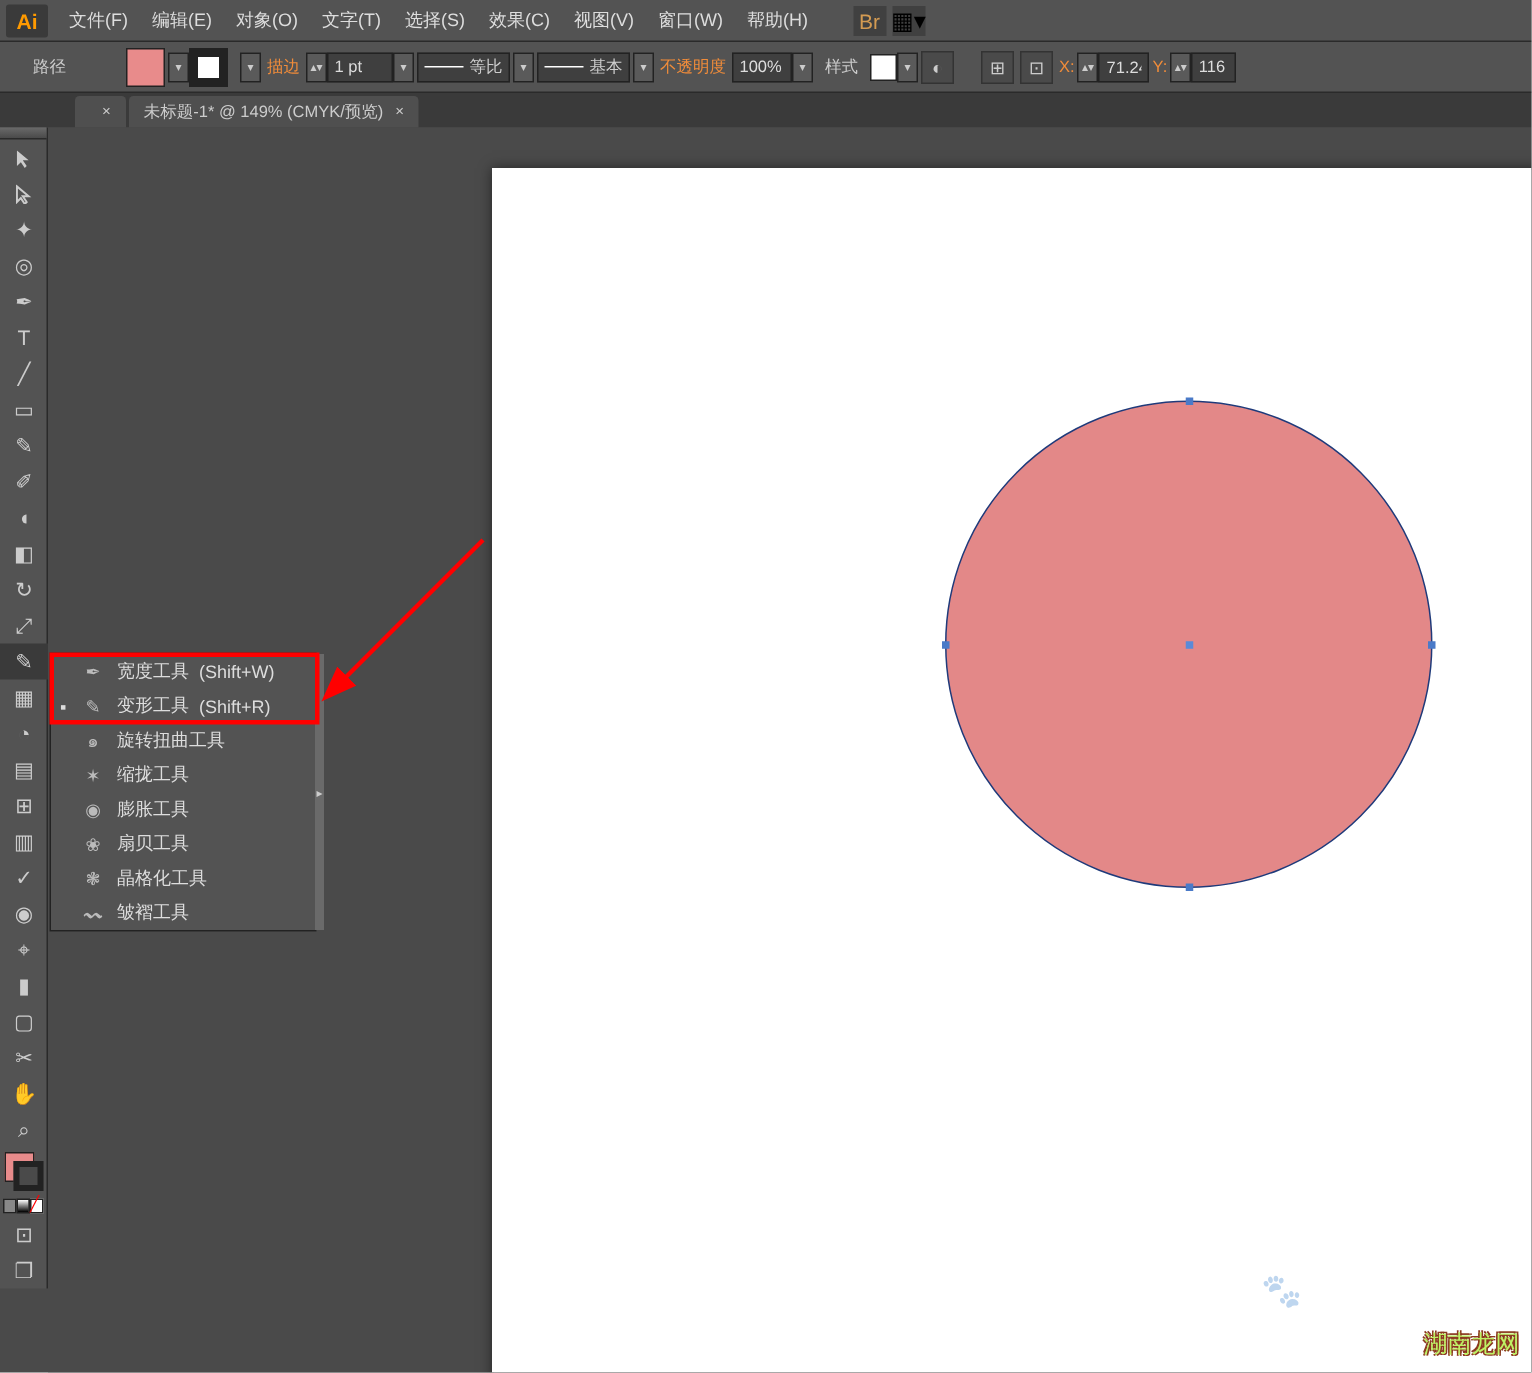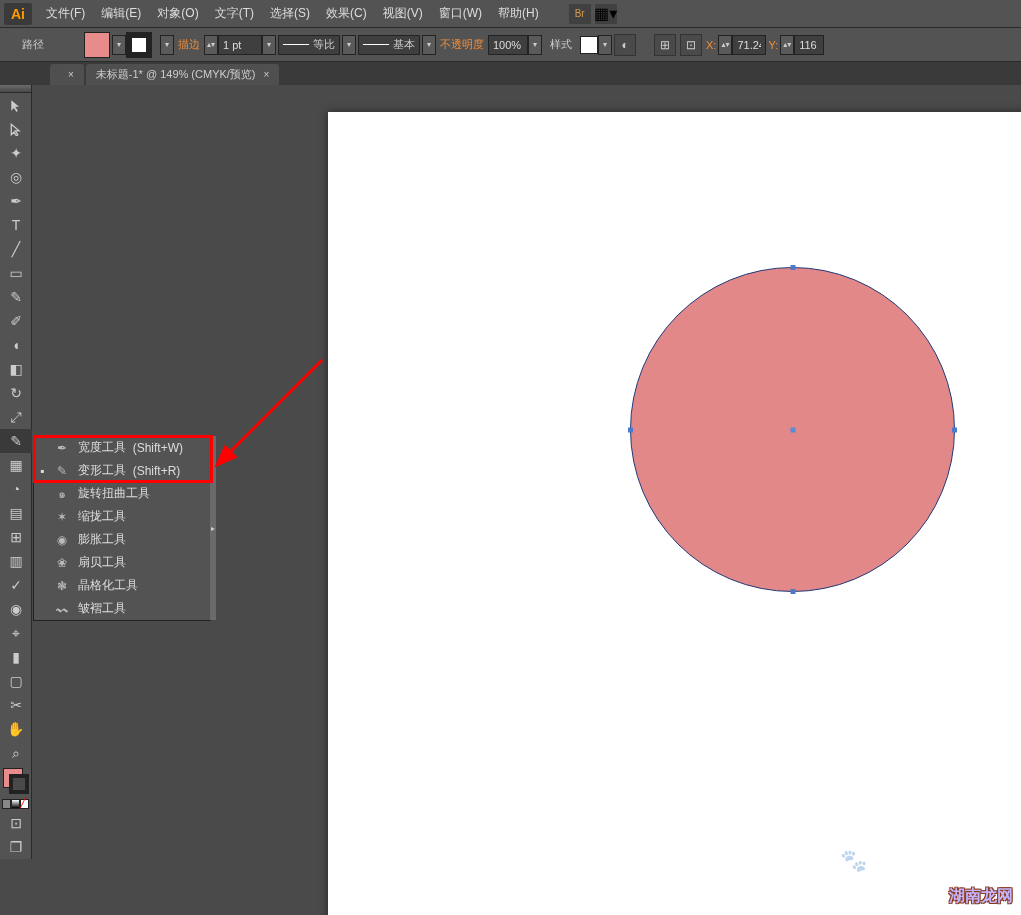--- a/index.html
+++ b/index.html
@@ -57,38 +57,38 @@
 .anchor { position:absolute; width:5px; height:5px; background:#4a7ac8; }
 .anchor.center { background:#5a8ad8; left:50%; top:50%; transform:translate(-50%,-50%); }
 
 
 .arrow { position:absolute; z-index:30; pointer-events:none; }
 
 
 .wm-baidu { position:absolute; right:90px; bottom:35px; color:rgba(255,255,255,.28); font-size:28px; font-weight:bold; letter-spacing:1px; display:flex; align-items:center; }
 .wm-baidu .paw { font-size:22px; margin:0 4px; }
 .wm-baidu .sub { position:absolute; right:0; top:32px; font-size:11px; letter-spacing:2px; color:rgba(255,255,255,.25); }
-.wm-hunan { position:absolute; right:8px; bottom:8px; font-size:16px; font-weight:bold; color:#c4b5fd; text-shadow:1px 1px 0 #8b3a1f,-1px -1px 0 #8b3a1f,1px -1px 0 #8b3a1f,-1px 1px 0 #8b3a1f; }
+.wm-hunan { position:absolute; right:8px; bottom:8px; font-size:16px; font-weight:normal; color:#bef264; text-shadow:1px 1px 0 #8b3a1f,-1px -1px 0 #8b3a1f,1px -1px 0 #8b3a1f,-1px 1px 0 #8b3a1f; }
 </style>
 </head>
 <body>
 
 <div class="menubar">
   <div class="ai-logo">Ai</div>
   <div class="menu-item">文件(F)</div>
   <div class="menu-item">编辑(E)</div>
   <div class="menu-item">对象(O)</div>
   <div class="menu-item">文字(T)</div>
   <div class="menu-item">选择(S)</div>
   <div class="menu-item">效果(C)</div>
   <div class="menu-item">视图(V)</div>
   <div class="menu-item">窗口(W)</div>
   <div class="menu-item">帮助(H)</div>
   <div class="menu-spacer"></div>
-  <div class="menu-icon" style="color:#d49b52;font-size:10px;">Br</div>
+  <div class="menu-icon" style="color:#d49b52;font-size:14px;">Br</div>
   <div class="menu-icon">▦▾</div>
 </div>
 
 <div class="controlbar">
   <span class="cb-label">路径</span>
   <span style="width:30px"></span>
   <span class="fill-swatch"></span>
     <span class="cb-drop">▾</span>
   <span class="stroke-swatch"></span>
     <span class="cb-drop">▾</span>

